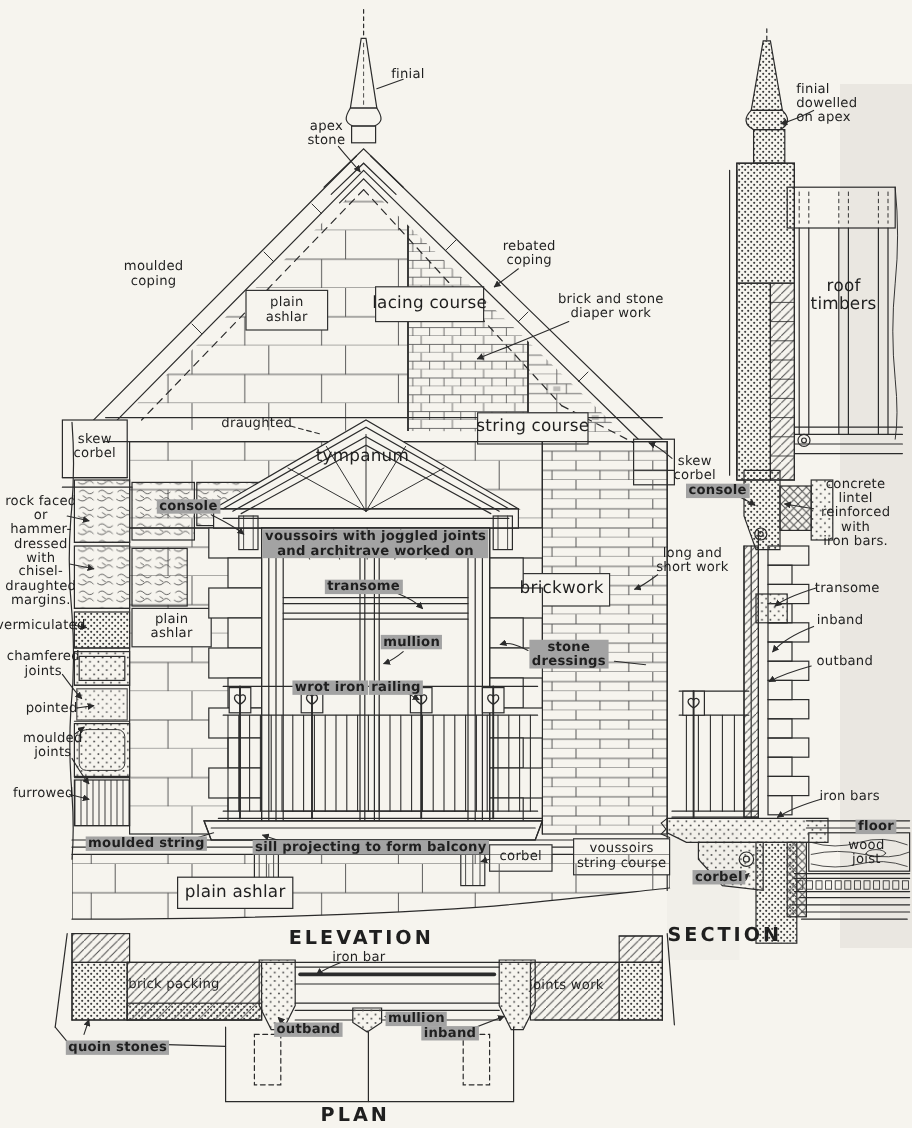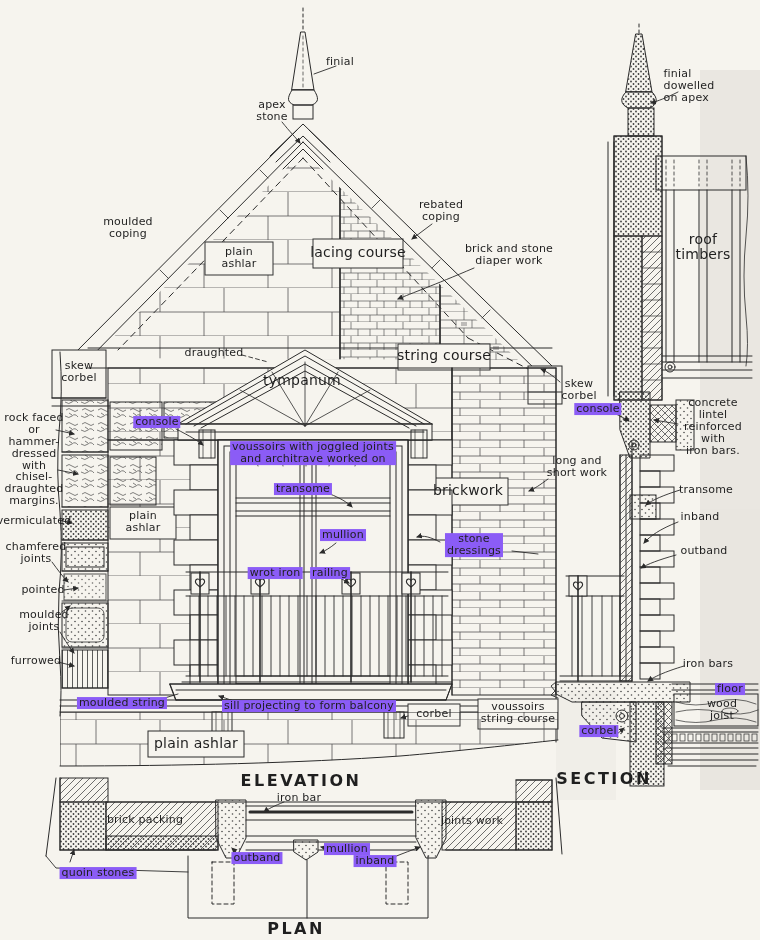--- a/index.html
+++ b/index.html
@@ -2,21 +2,21 @@
 <html><head>
 <meta charset="utf-8">
 <style>
   html,body{margin:0;padding:0;background:#e8e6e1;}
   .plate{position:relative;width:760px;height:940px;background:#f6f4ee;overflow:hidden;
          font-family:"DejaVu Sans",sans-serif;color:#232323;}
   .plate svg{position:absolute;left:0;top:0;}
   .lbl{position:absolute;transform:translate(-50%,-50%);white-space:pre-line;text-align:center;
        font-size:11px;line-height:1.08;color:#1f1f1f;letter-spacing:.2px;pointer-events:none;}
   .lbl.lg{font-size:14px;}
-  .lbl.bg{background:#8b5cf6;padding:0 2px;}
+  .lbl.bg{background:#a3a3a3;padding:0 2px;font-weight:bold;}
   .lbl.ttl{font-size:16px;font-weight:bold;letter-spacing:2.5px;}
   .lbl.la{text-align:left;}
 </style>
 </head>
 <body>
 
 <div class="plate">
 
 <svg width="760" height="940" viewBox="0 0 760 940">
   <defs>

